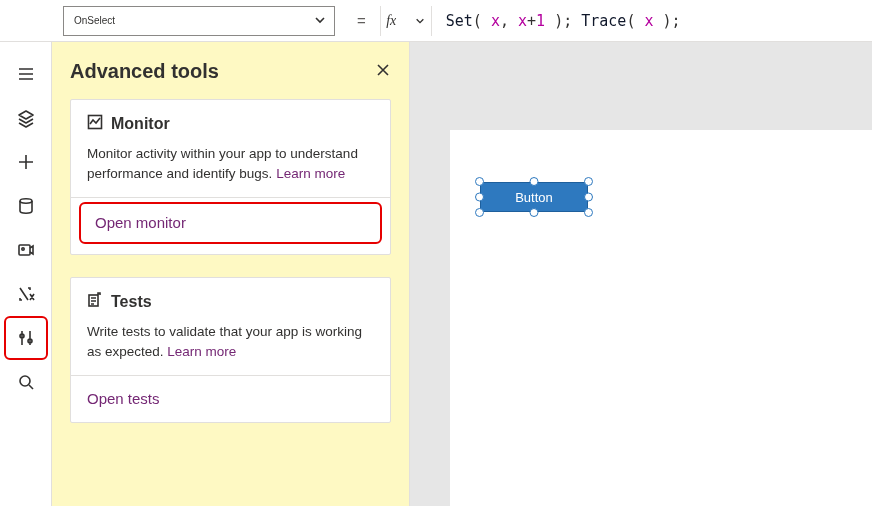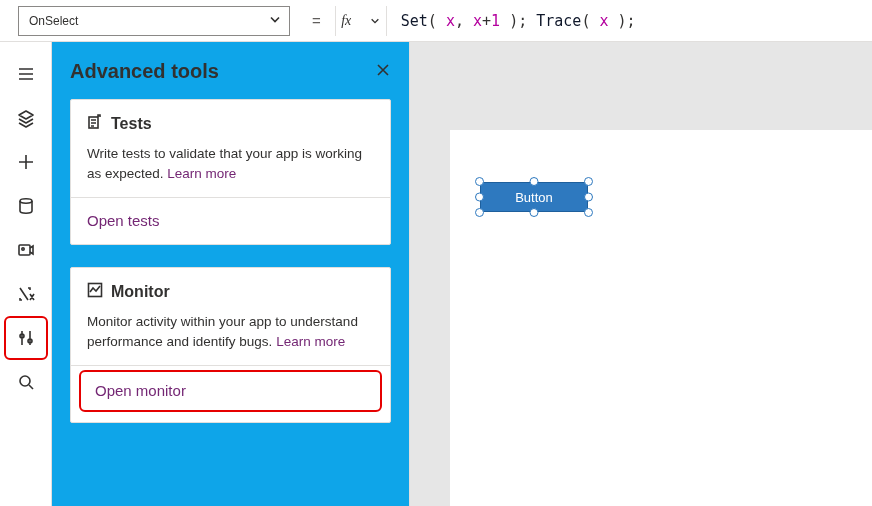--- a/index.html
+++ b/index.html
@@ -20,22 +20,23 @@
     padding: 0 0 0 18px;
   }
   .property-select {
     position: relative;
     width: 272px;
     height: 30px;
     border: 1px solid #8a8886;
     display: flex;
     align-items: center;
     padding: 0 10px;
-    font-size: 12px;
-    background: #fff;
+    font-size: 10px;
+    background: #fff;
+    margin-left: 45px;
   }
   .property-select .chev {
     position: absolute;
     right: 8px;
     top: 50%;
     transform: translateY(-50%);
   }
   .equals { margin: 0 14px 0 22px; font-size: 15px; color: #605e5c; }
   .fx-box {
     width: 52px;
@@ -86,21 +87,21 @@
   }
   .rail .ritem svg { width: 20px; height: 20px; }
   .rail .highlight {
     border: 2px solid #e60000;
     border-radius: 6px;
     padding: 2px;
   }
 
   .panel {
     width: 358px;
-    background: #0ea5e9;
+    background: #fef9c3;
     border-right: 1px solid #e1dfdd;
     padding: 18px 18px 0 18px;
   }
   .panel-head {
     display: flex;
     align-items: center;
     justify-content: space-between;
     margin-bottom: 16px;
   }
   .panel-title { font-size: 20px; font-weight: 600; }
@@ -252,20 +253,41 @@
     </div>
   </div>
 
   <div class="panel">
     <div class="panel-head">
       <div class="panel-title">Advanced tools</div>
       <div class="close-x">
         <svg viewBox="0 0 16 16">
             <path d="M3 3 L13 13 M13 3 L3 13" class="icon-stroke"></path>
           </svg>
+      </div>
+    </div>
+
+    <div class="card">
+      <div class="section">
+        <div class="card-title-row">
+          <span>
+            <svg width="16" height="16" viewBox="0 0 16 16">
+                <rect x="1.5" y="1.5" width="13" height="13" class="icon-stroke"></rect>
+                <path d="M3 10 L6 6 L9 9 L13 4" class="icon-stroke"></path>
+              </svg>
+          </span>
+          <span>Monitor</span>
+        </div>
+        <div class="card-desc">
+          <span>Monitor activity within your app to understand performance and identify bugs. </span><span class="link">Learn more</span>
+        </div>
+      </div>
+      <div class="sep"></div>
+      <div class="open-monitor-box">
+        <span class="action-link">Open monitor</span>
       </div>
     </div>
 
     <div class="card">
       <div class="section">
         <div class="card-title-row">
           <span>
             <svg width="16" height="16" viewBox="0 0 16 16">
                 <rect x="2" y="3" width="9" height="11" class="icon-stroke"></rect>
                 <path d="M4 6 H9 M4 9 H9 M4 12 H7 M11 3 V1 H13 V3" class="icon-stroke"></path>
@@ -275,41 +297,20 @@
         </div>
         <div class="card-desc">
           <span>Write tests to validate that your app is working as expected. </span><span class="link">Learn more</span>
         </div>
       </div>
       <div class="sep"></div>
       <div class="section">
         <span class="action-link">Open tests</span>
       </div>
     </div>
-
-    <div class="card">
-      <div class="section">
-        <div class="card-title-row">
-          <span>
-            <svg width="16" height="16" viewBox="0 0 16 16">
-                <rect x="1.5" y="1.5" width="13" height="13" class="icon-stroke"></rect>
-                <path d="M3 10 L6 6 L9 9 L13 4" class="icon-stroke"></path>
-              </svg>
-          </span>
-          <span>Monitor</span>
-        </div>
-        <div class="card-desc">
-          <span>Monitor activity within your app to understand performance and identify bugs. </span><span class="link">Learn more</span>
-        </div>
-      </div>
-      <div class="sep"></div>
-      <div class="open-monitor-box">
-        <span class="action-link">Open monitor</span>
-      </div>
-    </div>
   </div>
 
   <div class="canvas-area">
     <div class="canvas-page">
       <div class="selected-btn">
         <div class="sel-inner">
           <span>Button</span>
         </div>
         <div class="handle h-tl"></div>
         <div class="handle h-tc"></div>

